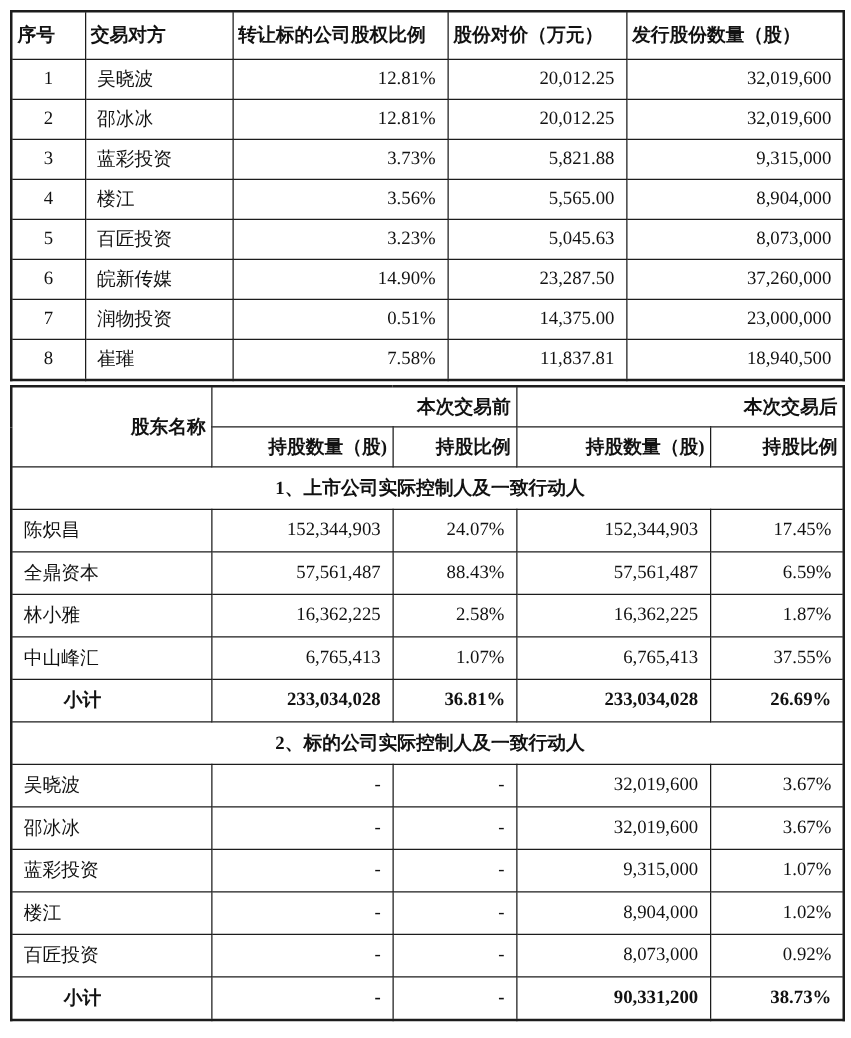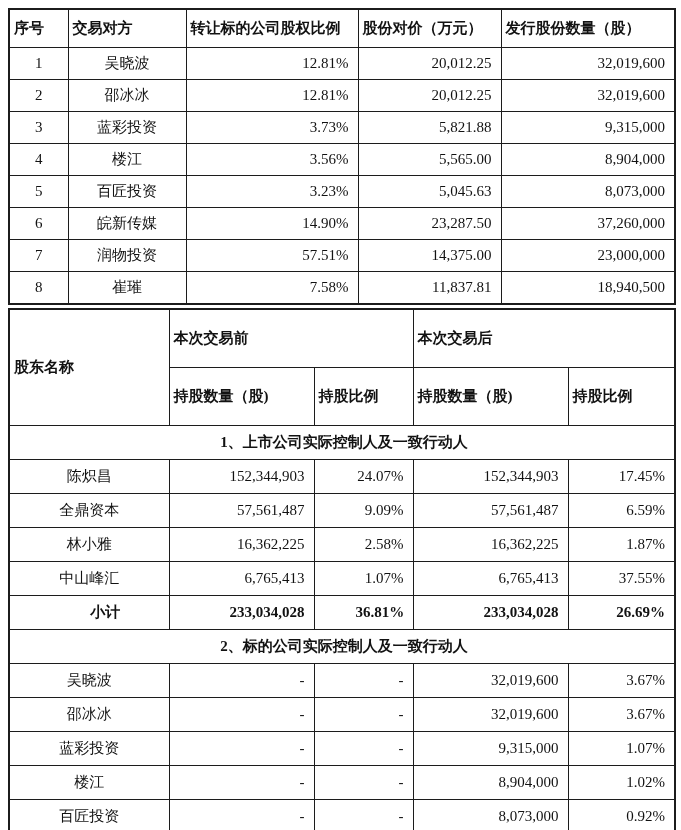--- a/index.html
+++ b/index.html
@@ -14,24 +14,24 @@
   #t2{top:308px;}
   th,td{
     border:1px solid #1c1c1c;
     font-size:15px;
     padding:0 9px;
     overflow:hidden;
     white-space:nowrap;
   }
   #t1 th{height:29px;font-weight:bold;text-align:left;padding:4px 4px;}
   #t1 td{height:31px;}
-  #t2 th{height:31px;font-weight:bold;text-align:left;padding:13px 4px;}
+  #t2 th{height:31px;font-weight:bold;text-align:right;padding:0 4px;}
   #t2 td{height:33px;}
   .c-idx{text-align:center;}
-  .c-name{text-align:center;}
+  .c-name{}
   .c-num{text-align:right;}
   .section-row td{
     text-align:center;font-weight:bold;padding-left:13px;
   }
   .bold-row td{font-weight:bold;padding-left:41px;}
 </style>
 </head>
 <body>
 
 <div class="page">
@@ -92,21 +92,21 @@
         <tr>
           <td class="c-idx">6</td>
           <td class="c-name">皖新传媒</td>
           <td class="c-num">14.90%</td>
           <td class="c-num">23,287.50</td>
           <td class="c-num">37,260,000</td>
         </tr>
         <tr>
           <td class="c-idx">7</td>
           <td class="c-name">润物投资</td>
-          <td class="c-num">57.51%</td>
+          <td class="c-num">0.51%</td>
           <td class="c-num">14,375.00</td>
           <td class="c-num">23,000,000</td>
         </tr>
         <tr>
           <td class="c-idx">8</td>
           <td class="c-name">崔璀</td>
           <td class="c-num">7.58%</td>
           <td class="c-num">11,837.81</td>
           <td class="c-num">18,940,500</td>
         </tr>
@@ -141,21 +141,21 @@
         <tr class="">
           <td class="c-name">陈炽昌</td>
           <td class="c-num">152,344,903</td>
           <td class="c-num">24.07%</td>
           <td class="c-num">152,344,903</td>
           <td class="c-num">17.45%</td>
         </tr>
         <tr class="">
           <td class="c-name">全鼎资本</td>
           <td class="c-num">57,561,487</td>
-          <td class="c-num">9.09%</td>
+          <td class="c-num">88.43%</td>
           <td class="c-num">57,561,487</td>
           <td class="c-num">6.59%</td>
         </tr>
         <tr class="">
           <td class="c-name">林小雅</td>
           <td class="c-num">16,362,225</td>
           <td class="c-num">2.58%</td>
           <td class="c-num">16,362,225</td>
           <td class="c-num">1.87%</td>
         </tr>

